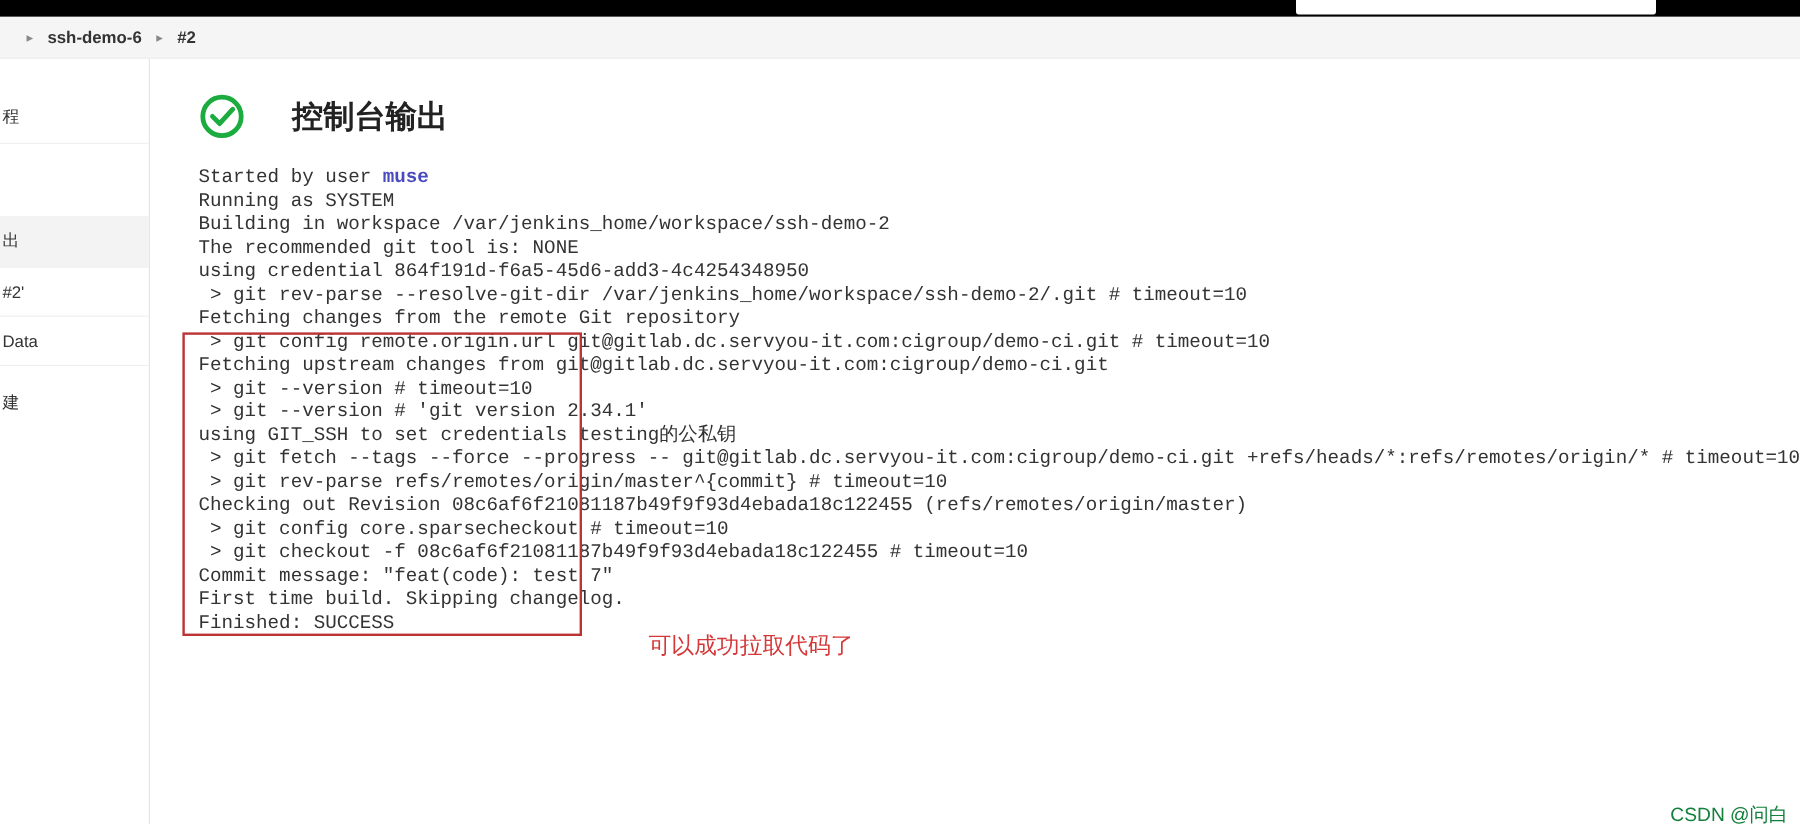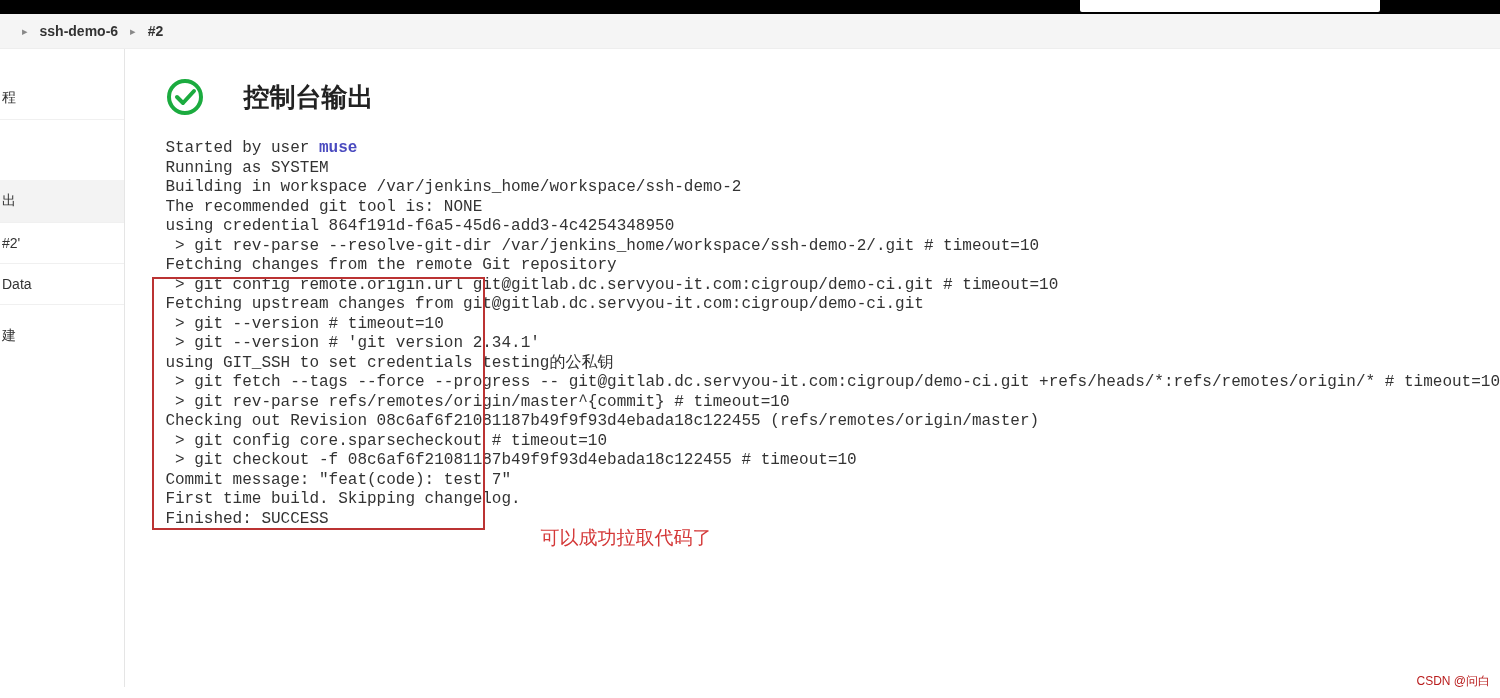--- a/index.html
+++ b/index.html
@@ -15,21 +15,21 @@
     .sidebar-item.active { background: #f3f3f3; }
     .sidebar-item.last { border-bottom: none; margin-top: 10px; }
     .main { flex: 1; padding: 28px 0 0 40px; position: relative; }
     .page-title { display: flex; align-items: center; margin-bottom: 22px; gap: 26px; }
     .success-icon { width: 40px; height: 40px; margin-right: 12px; }
     .page-title h1 { font-size: 26px; font-weight: 700; color: #222; }
     .console { font-family: "Courier New", Consolas, monospace; font-size: 16px; line-height: 19.5px; color: #333; white-space: pre; }
     .console .userlink { color: #4a4abf; font-weight: 600; }
     .highlight-box { position: absolute; border: 2px solid #b33; pointer-events: none; }
     .annotation { position: absolute; color: #d43838; font-size: 19px; }
-    .watermark { position: absolute; right: 10px; bottom: 8px; font-size: 12px; color: #b91c1c; }
+    .watermark { position: absolute; right: 10px; bottom: 8px; font-size: 16px; color: #15803d; }
   </style>
 </head>
 <body>
 
 <div class="topbar">
   <div class="topbar-right"></div>
 </div>
 
 <div class="breadcrumb">
   <span class="sep">▸</span>

